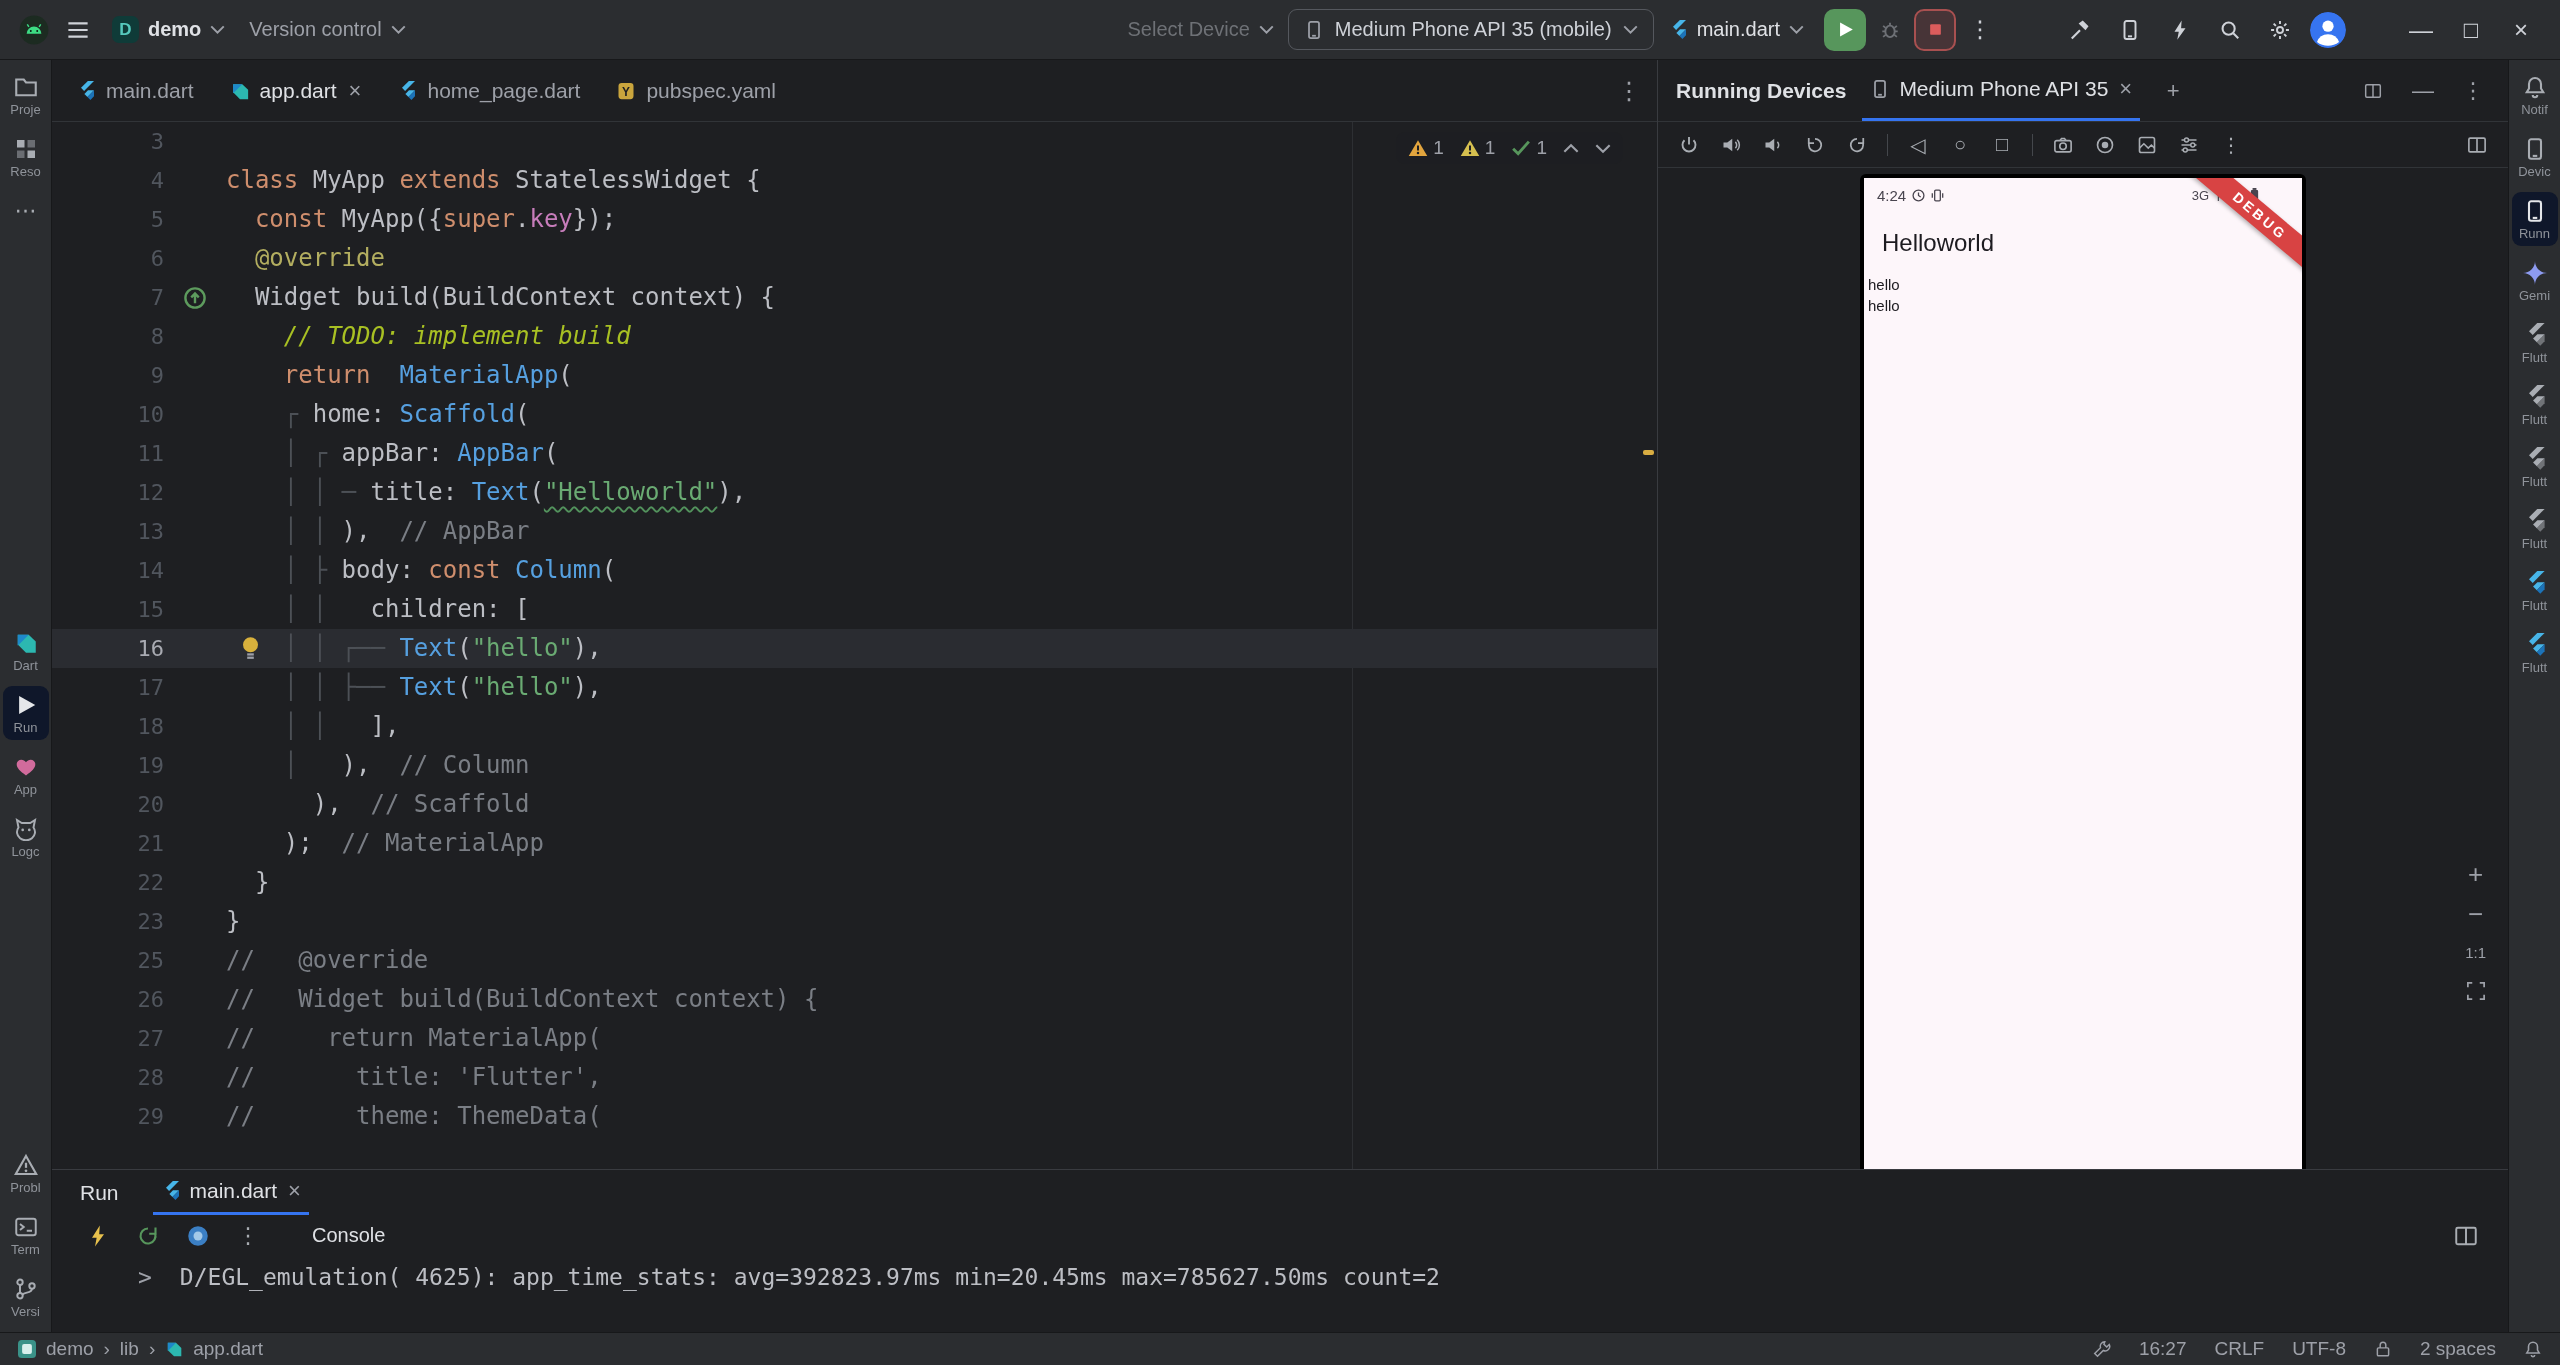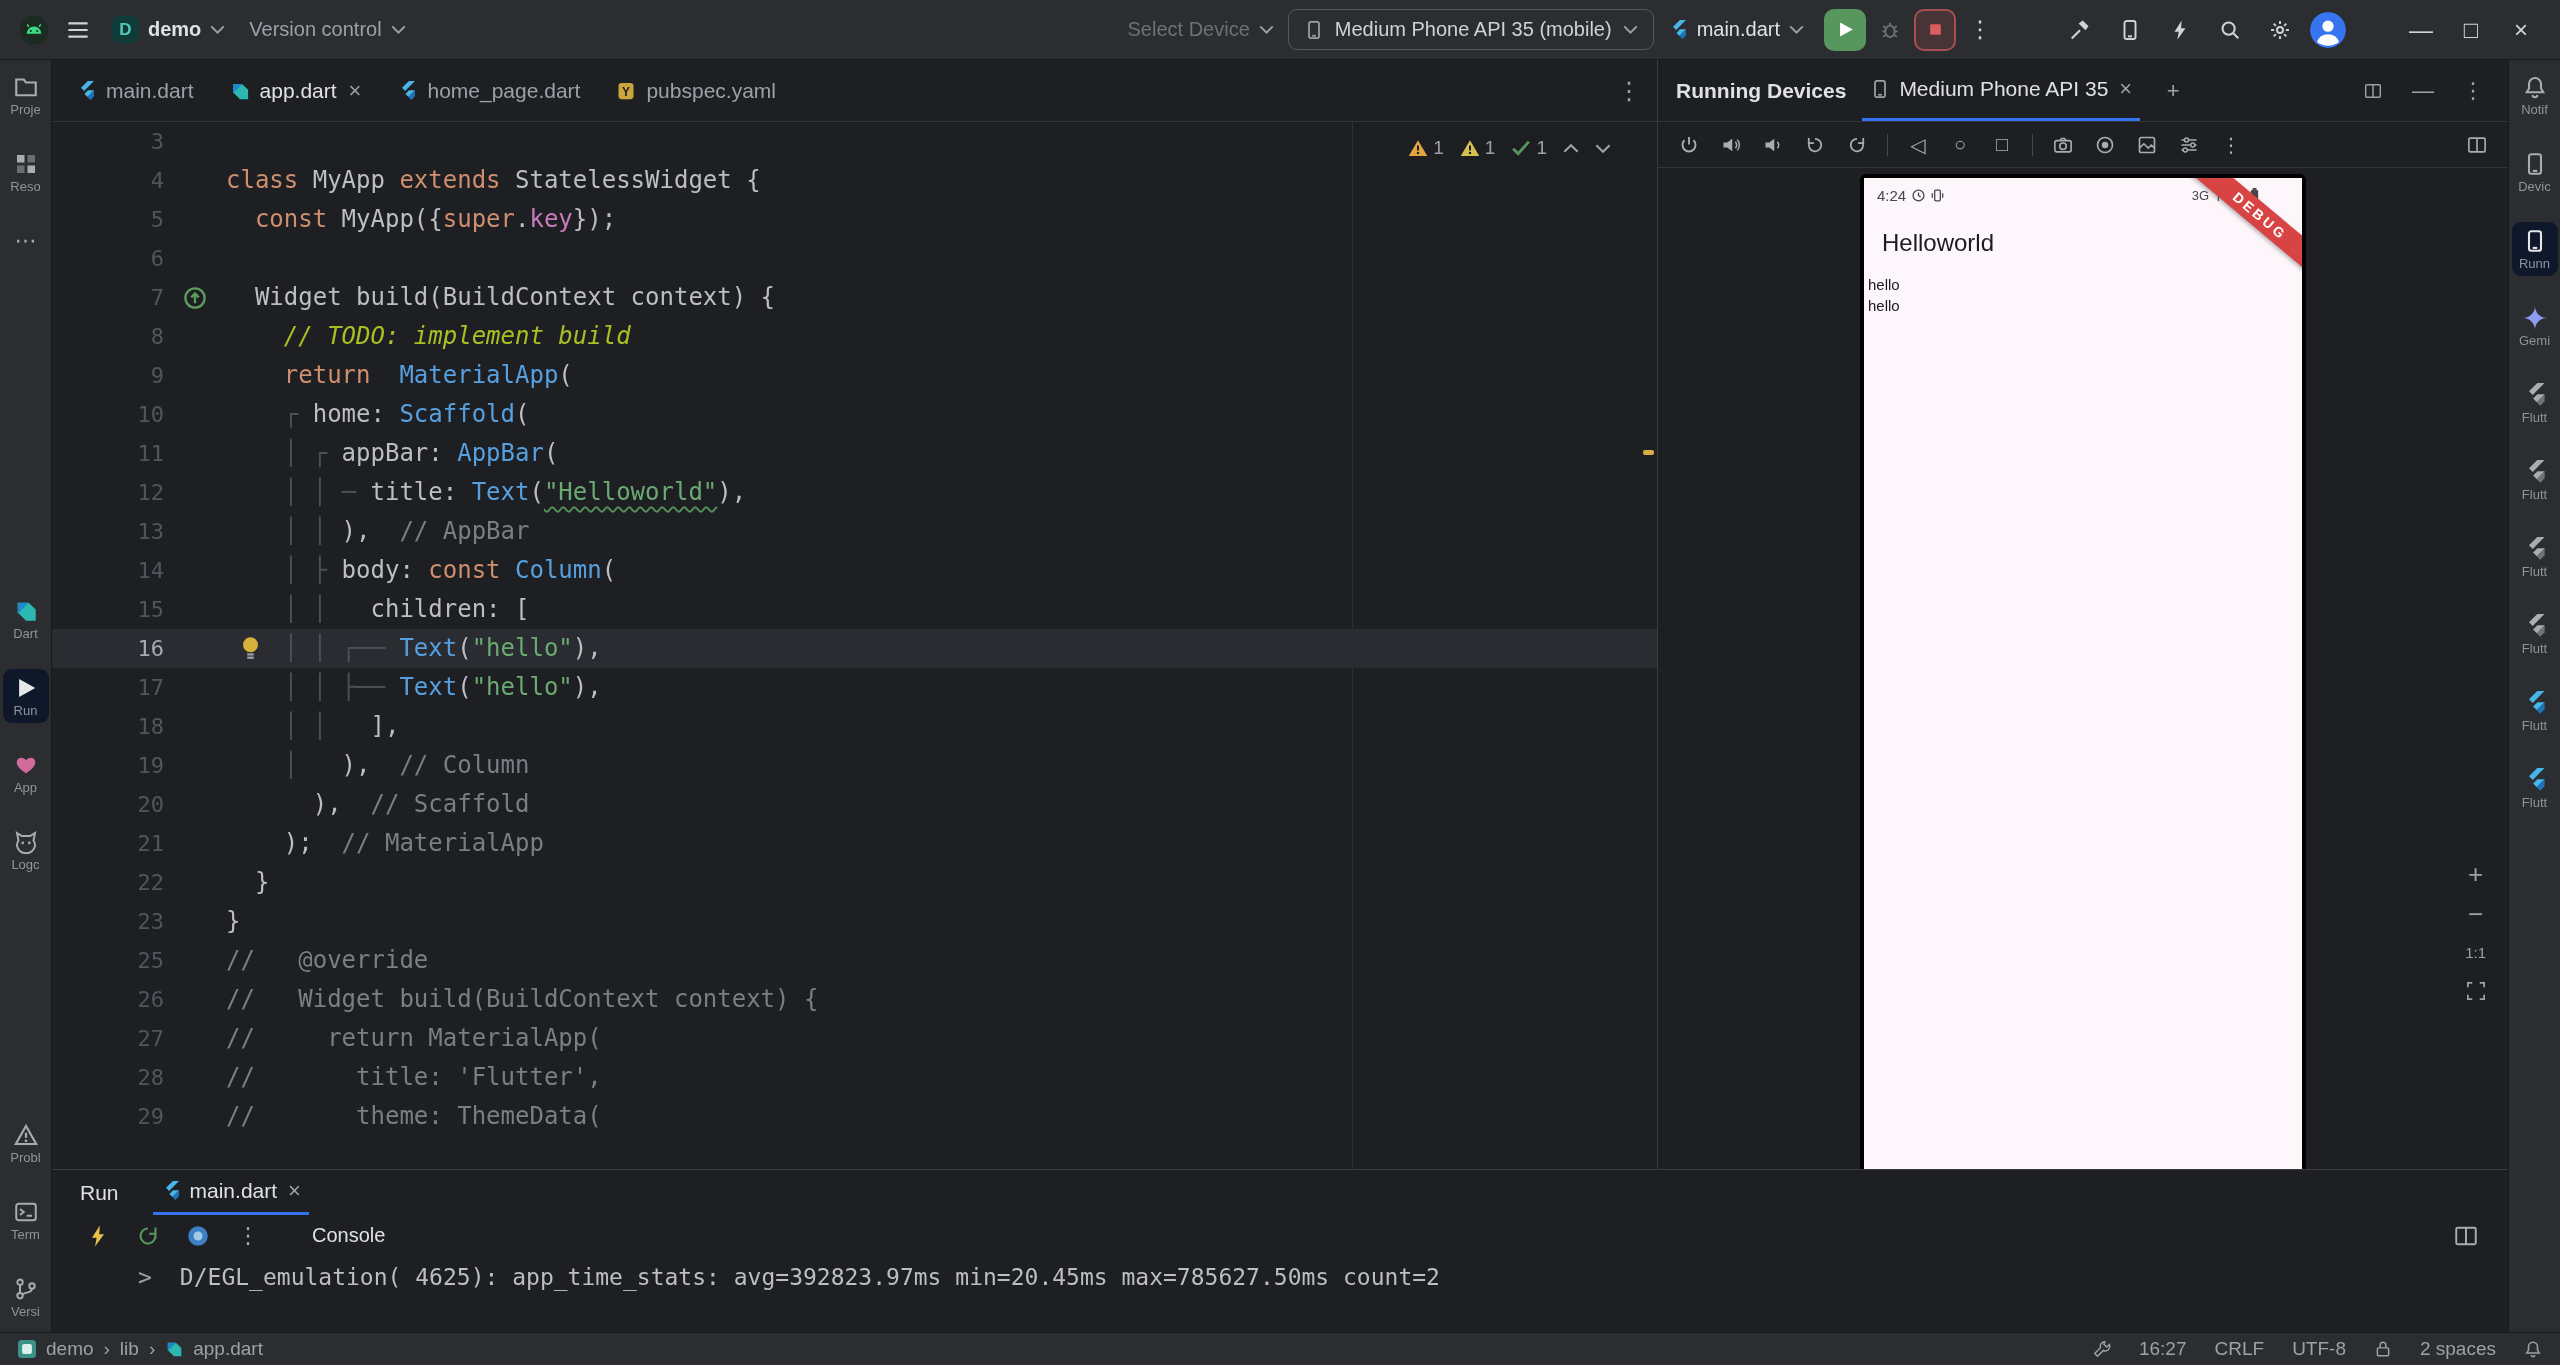--- a/index.html
+++ b/index.html
@@ -26,21 +26,21 @@
 .stop-btn svg{width:17px;height:17px}
 .tb-right{display:flex;align-items:center;gap:10px;margin-left:56px}
 .avatar{width:36px;height:36px;border-radius:50%;overflow:hidden}
 .win-ctrls{display:flex;margin-left:46px}
 .win{width:50px;height:46px;display:flex;align-items:center;justify-content:center;color:#cfd2d8;font-size:24px}
 
 .main-row{flex:1;display:flex;min-height:0}
 .strip{width:52px;flex:none;background:#2b2d30;display:flex;flex-direction:column;align-items:center;padding:8px 0}
 .left-strip{border-right:1px solid #17181a}
 .right-strip{border-left:1px solid #17181a}
-.sgroup{display:flex;flex-direction:column;gap:23px;align-items:center}
+.sgroup{display:flex;flex-direction:column;gap:8px;align-items:center}
 .ssp1{flex:1.4}.ssp2{flex:1}
 .sitem{width:46px;display:flex;flex-direction:column;align-items:center;gap:3px;padding:7px 0 5px;border-radius:9px;cursor:default}
 .sitem.active{background:#0f172a}
 .sicon{width:24px;height:24px;color:#a9adb3;display:flex;align-items:center;justify-content:center;font-size:22px;line-height:24px}
 .sitem.active .sicon{color:#e5e7ea}
 .slabel{font-size:13px;color:#8f939a}
 
 .center-col{flex:1;display:flex;flex-direction:column;min-width:0}
 .work-row{flex:1;display:flex;min-height:0}
 .editor-col{flex:1;display:flex;flex-direction:column;min-width:0}
@@ -419,20 +419,21 @@
                   <span class="ctext"><span class="tk-k">class</span><span class="tk-d"> MyApp </span><span class="tk-k">extends</span><span class="tk-d"> StatelessWidget {</span></span>
                 </div>
                 <div class="crow">
                   <span class="gnum">5</span>
                   <span class="gico"></span>
                   <span class="ctext"><span class="tk-d">  </span><span class="tk-k">const</span><span class="tk-d"> MyApp({</span><span class="tk-k">super</span><span class="tk-d">.</span><span class="tk-fl">key</span><span class="tk-d">});</span></span>
                 </div>
                 <div class="crow">
                   <span class="gnum">6</span>
                   <span class="gico"></span>
+                  <span class="ctext"><span class="tk-d">  </span><span class="tk-an">@override</span></span>
                 </div>
                 <div class="crow">
                   <span class="gnum">7</span>
                   <span class="gico">
                     <span class="ovr">
                       <svg viewBox="0 0 14 14">
                         <circle cx="7" cy="7" r="5.6" fill="none" stroke="#5d9b5d" stroke-width="1.4"></circle>
                         <path d="M7 10V4.6M4.8 6.6 7 4.4l2.2 2.2" stroke="#5d9b5d" stroke-width="1.4" fill="none"></path>
                       </svg>
                     </span>

